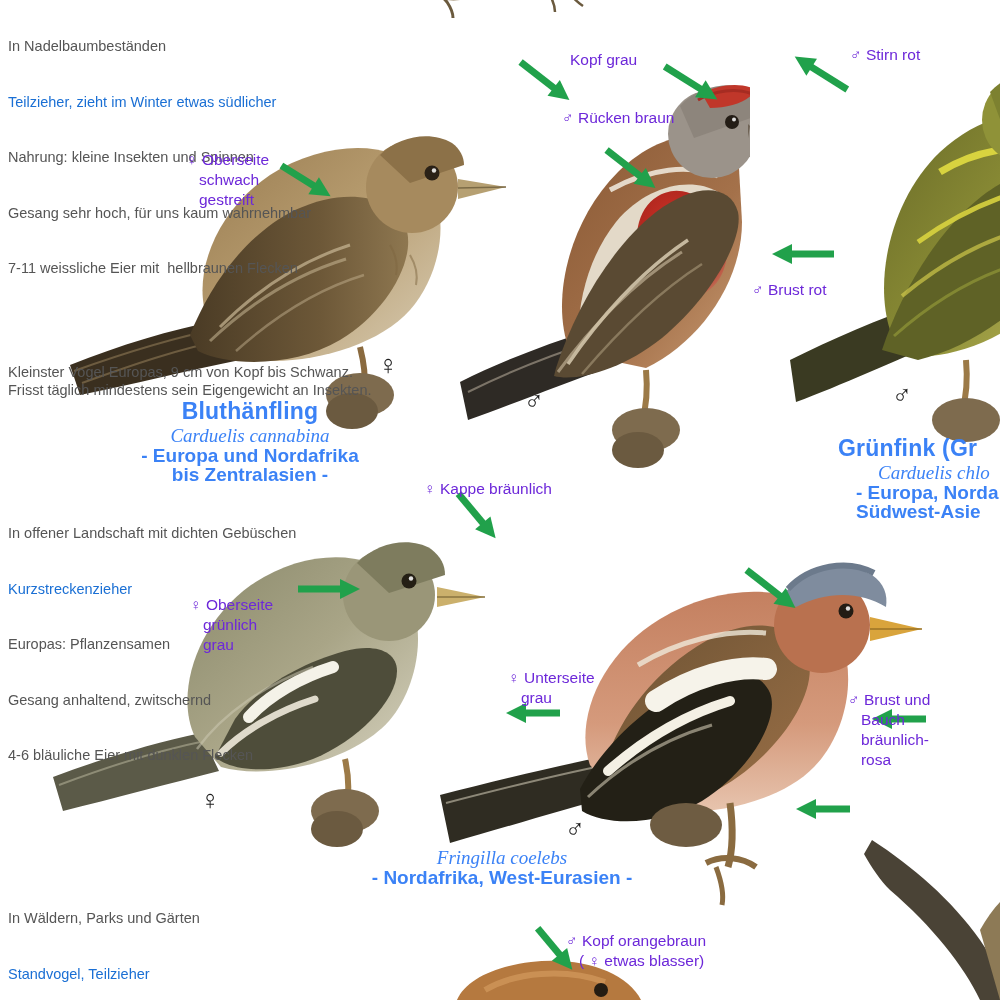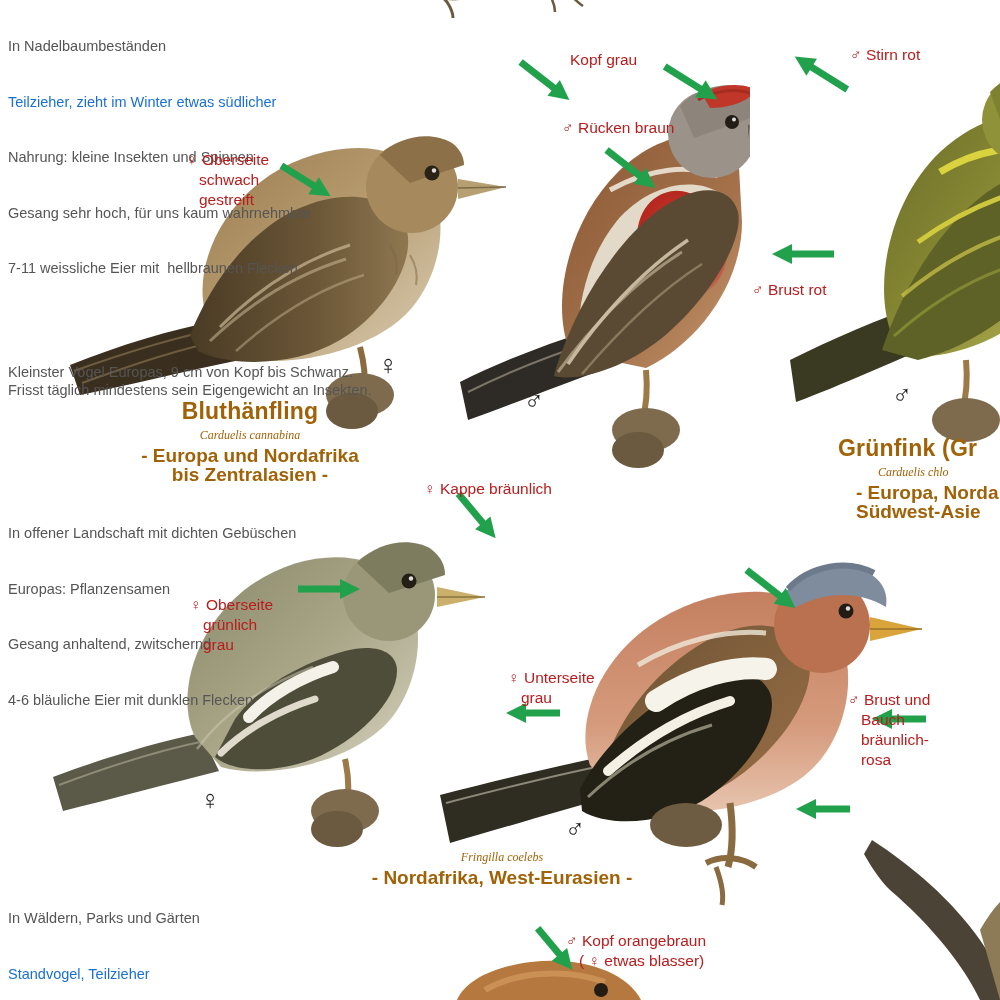--- a/index.html
+++ b/index.html
@@ -35,50 +35,50 @@
     color: #1a6fd4;
     display: block;
   }
   .infoblock .ln { display: block; }
   .infoblock .gap { display: block; height: 11px; }
 
   
   .caption {
     position: absolute;
     text-align: center;
-    color: #a16207;
+    color: #3b82f6;
   }
   .caption .name {
     font-size: 23px;
     font-weight: bold;
     letter-spacing: .2px;
     line-height: 27px;
     display: block;
   }
   .caption .latin {
     font-family: "Liberation Serif", serif;
     font-style: italic;
-    font-size: 12px;
+    font-size: 19px;
     line-height: 21px;
     display: block;
   }
   .caption .range {
     font-size: 19px;
     font-weight: bold;
     line-height: 19px;
     display: block;
     white-space: pre;
   }
 
   
   .annot {
     position: absolute;
     font-size: 15.5px;
     line-height: 20px;
-    color: #b91c1c;
+    color: #6d28d9;
     white-space: pre;
   }
 
   
   .sex {
     position: absolute;
     font-size: 27px;
     line-height: 27px;
     color: #1d1d1d;
   }
@@ -393,38 +393,39 @@
     <span class="ln">Nahrung: kleine Insekten und Spinnen</span>
     <span class="ln">Gesang sehr hoch, für uns kaum wahrnehmbar</span>
     <span class="ln">7-11 weissliche Eier mit  hellbraunen Flecken</span>
     <span class="gap"></span>
     <span class="ln">Kleinster Vogel Europas, 9 cm von Kopf bis Schwanz.
 Frisst täglich mindestens sein Eigengewicht an Insekten.</span>
   </div>
 
   <div class="infoblock" style="left:8px; top:487px;">
     <span class="ln">In offener Landschaft mit dichten Gebüschen</span>
+    <span class="hl">Kurzstreckenzieher</span>
     <span class="ln">Europas: Pflanzensamen</span>
     <span class="ln">Gesang anhaltend, zwitschernd</span>
     <span class="ln">4-6 bläuliche Eier mit dunklen Flecken</span>
   </div>
 
   <div class="infoblock" style="left:8px; top:872px;">
     <span class="ln">In Wäldern, Parks und Gärten</span>
     <span class="hl">Standvogel, Teilzieher</span>
     
     
     
     
     
   </div>
 
   <div class="annot" style="left:570px; top:50px;">Kopf grau</div>
   <div class="annot" style="left:850px; top:45px;">♂ Stirn rot</div>
-  <div class="annot" style="left:562px; top:118px;">♂ Rücken braun</div>
+  <div class="annot" style="left:562px; top:108px;">♂ Rücken braun</div>
   <div class="annot" style="left:752px; top:280px;text-align:center;">♂ Brust rot</div>
   <div class="annot" style="left:186px; top:150px;">♀ Oberseite
    schwach
    gestreift</div>
   <div class="annot" style="left:424px; top:479px;">♀ Kappe bräunlich</div>
   <div class="annot" style="left:190px; top:595px;">♀ Oberseite
    grünlich
    grau</div>
   <div class="annot" style="left:508px; top:668px;">♀ Unterseite
    grau</div>

